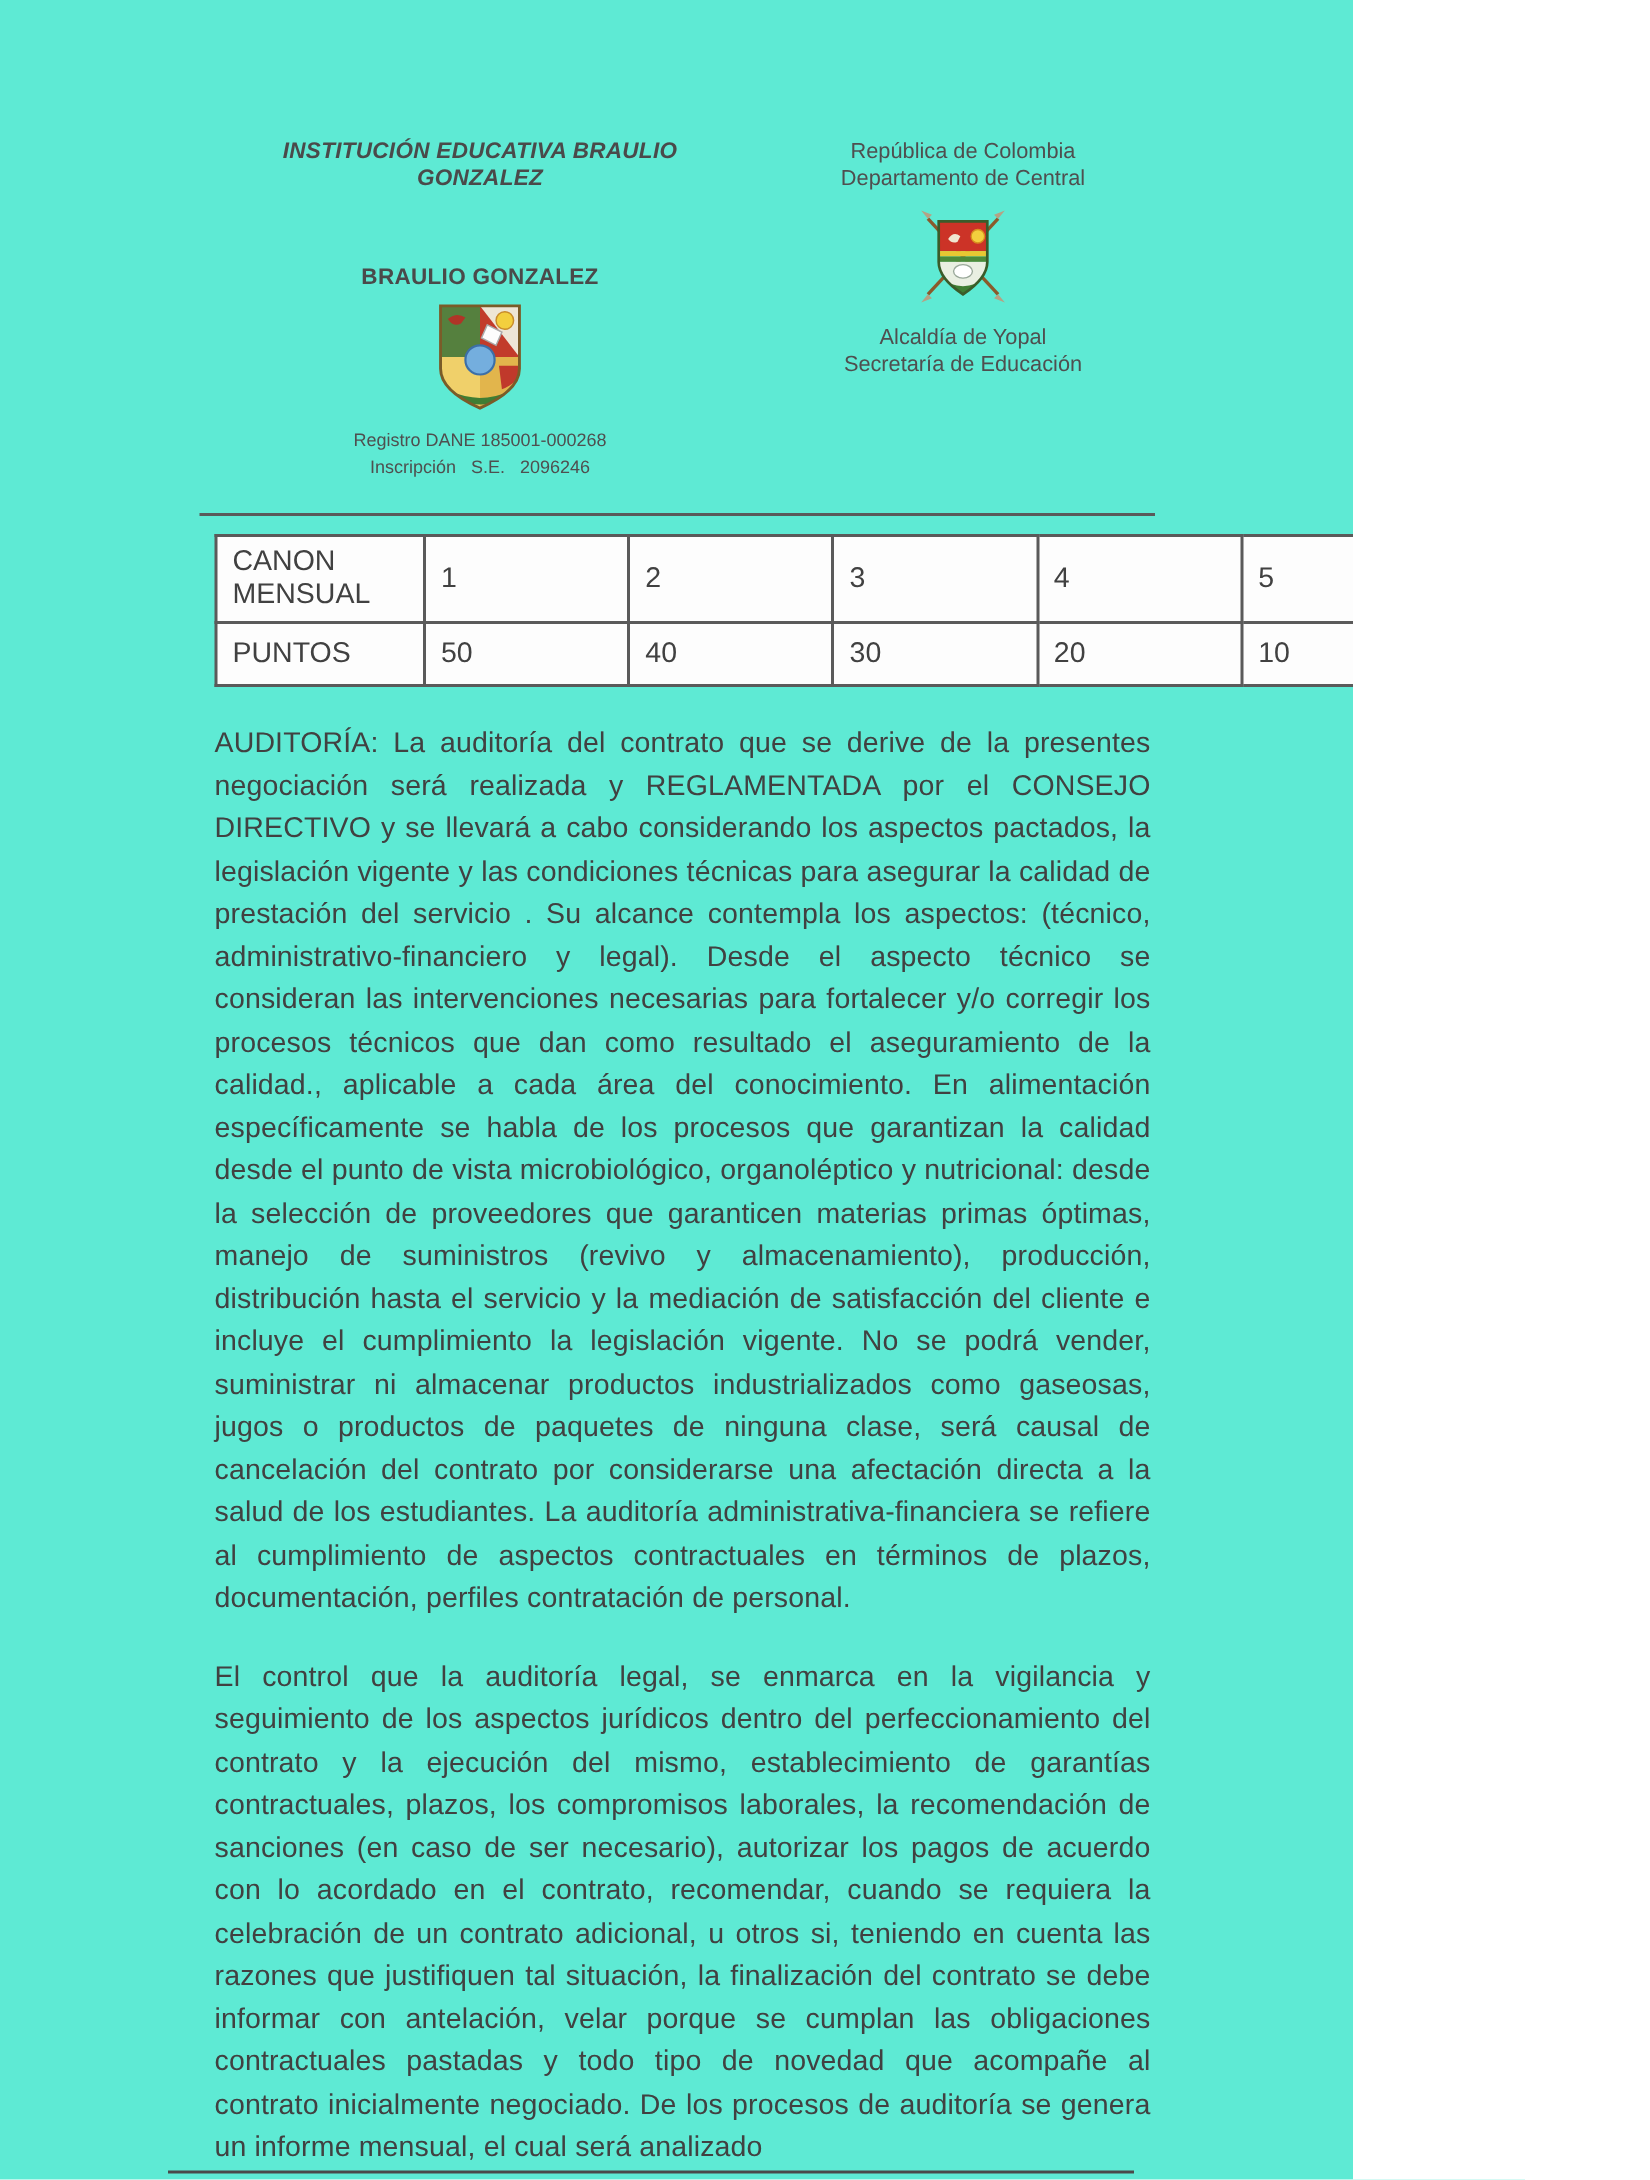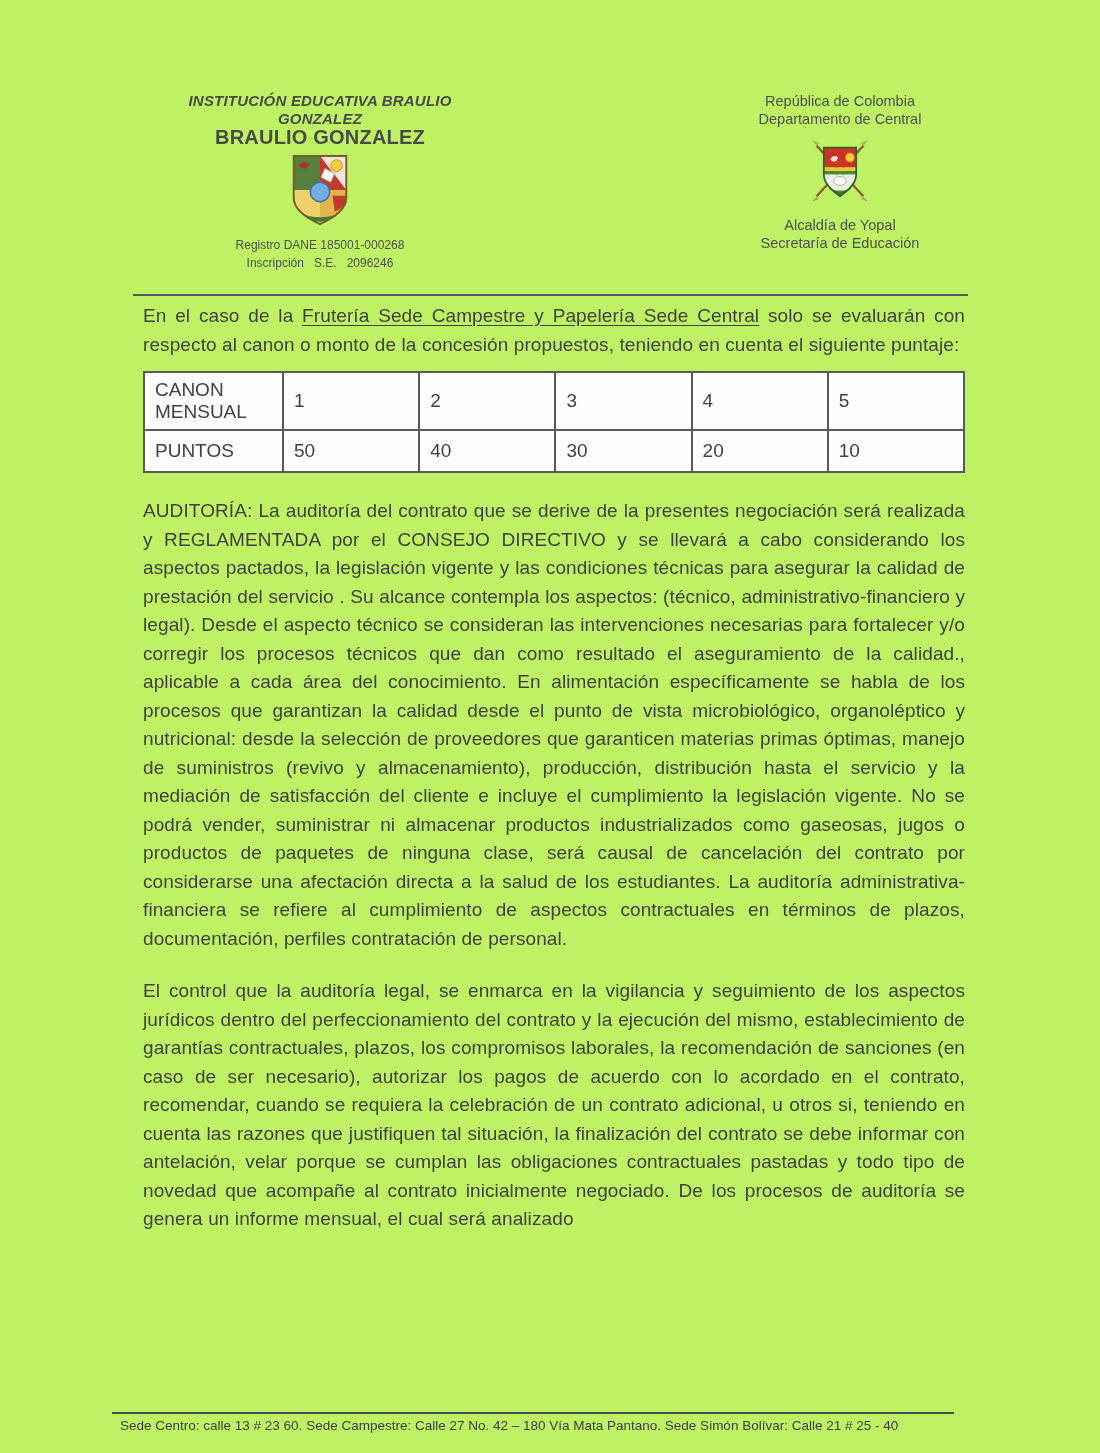--- a/index.html
+++ b/index.html
@@ -1,44 +1,44 @@
 <!DOCTYPE html>
 <html><head>
 <meta charset="utf-8">
 <style>
   html, body { margin: 0; padding: 0; background: #ffffff; }
   .page {
     position: relative;
-    width: 1100px;
+    width: 902px;
     height: 1453px;
     box-sizing: border-box;
-    background: #bef264;
+    background: #5eead4;
     color: #404040;
     font-family: "Liberation Sans", sans-serif;
     display: flex;
     flex-direction: column;
-    padding: 92px 0 18px 0;
+    padding: 92px 0 5px 0;
     overflow: hidden;
   }
 
   
   .letterhead {
     display: flex;
     justify-content: space-between;
     padding: 0 135px 0 145px;
   }
   .lh-left { width: 350px; text-align: center; }
   .lh-right { width: 250px; text-align: center; }
   .lh-title-italic {
     font-size: 15px; font-weight: bold; font-style: italic;
     color: #4a4a4a; letter-spacing: 0.2px; line-height: 18px;
   }
   .lh-title {
-    font-size: 20px; font-weight: bold;
-    color: #4a4a4a; letter-spacing: 0.2px; line-height: 18px;
+    font-size: 15px; font-weight: bold;
+    color: #4a4a4a; letter-spacing: 0.2px; line-height: 18px; margin-top: 48px;
   }
   .lh-line { font-size: 14.5px; color: #4f4f4f; line-height: 18px; }
   .crest-box { margin: 7px auto 9px auto; line-height: 0; }
   .lh-small { font-size: 12px; color: #4f4f4f; line-height: 18px; white-space: pre; }
 
   
   .separator {
     border: none;
     border-top: 2px solid #5a5a5a;
     margin: 22px 132px 0 133px;
@@ -168,21 +168,20 @@
       </div>
       <div class="lh-line">Alcaldía de Yopal</div>
       <div class="lh-line">Secretaría de Educación</div>
     </div>
   </header>
 
   <hr class="separator">
 
   <main class="content">
 
-    <p class="para intro"><span>En el caso de la </span><span class="underline">Frutería Sede Campestre  y Papelería Sede Central</span><span> solo se evaluarán con respecto al canon o monto de la concesión propuestos, teniendo en cuenta el siguiente puntaje:</span></p>
 
     <table class="score-table">
       <colgroup>
         <col class="first">
           <col>
           <col>
           <col>
           <col>
           <col>
       </colgroup>

